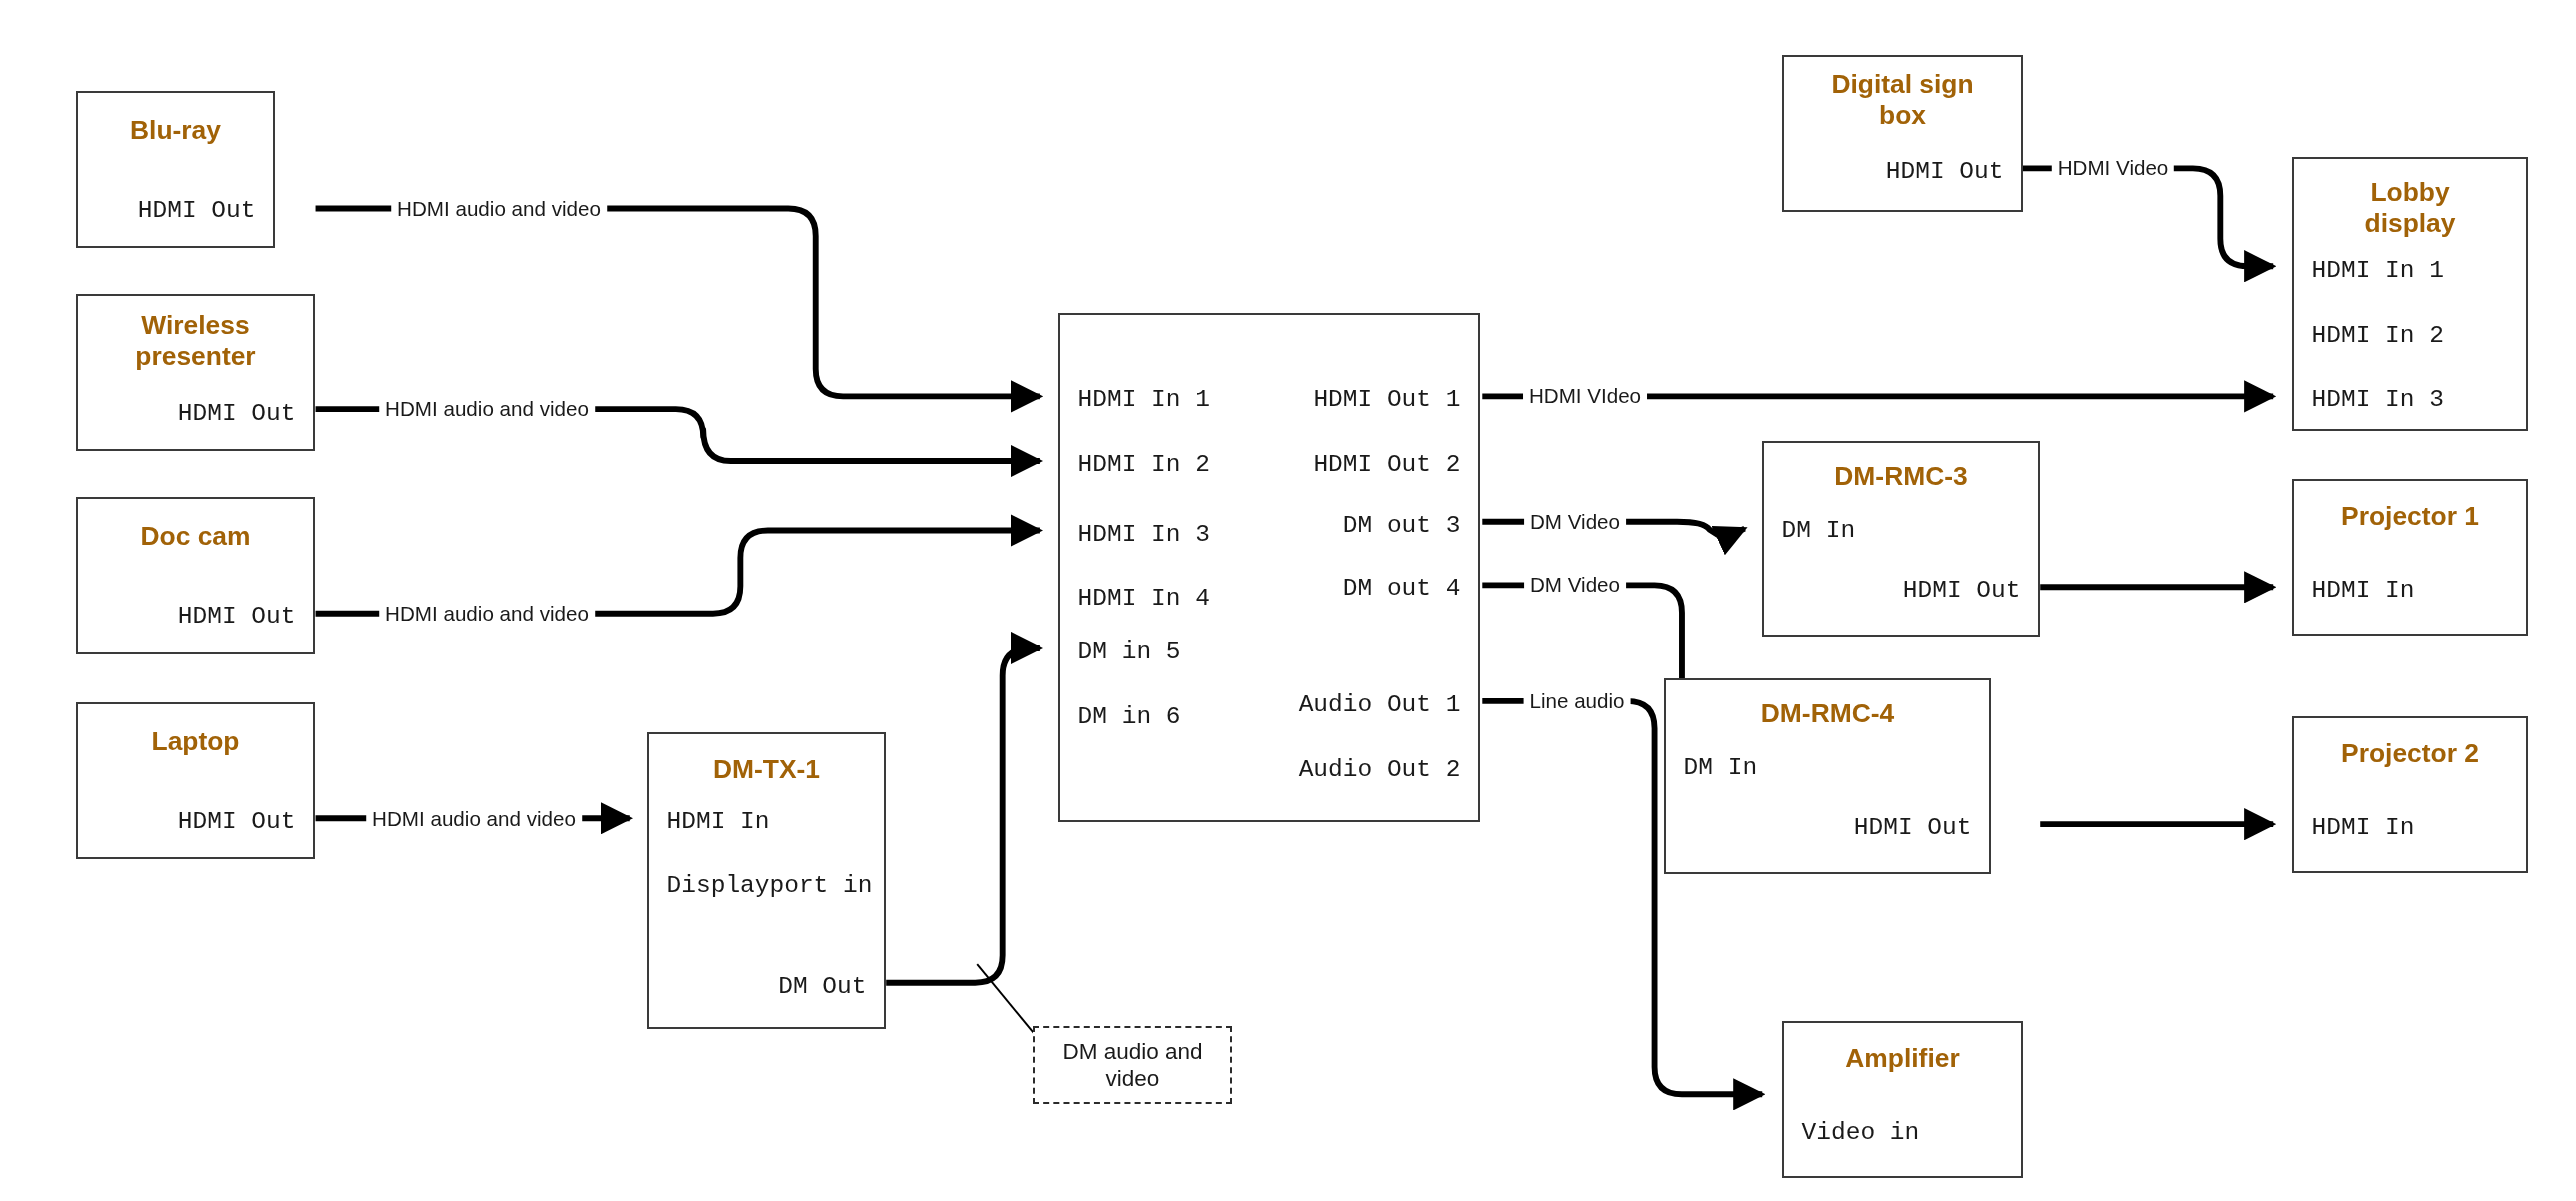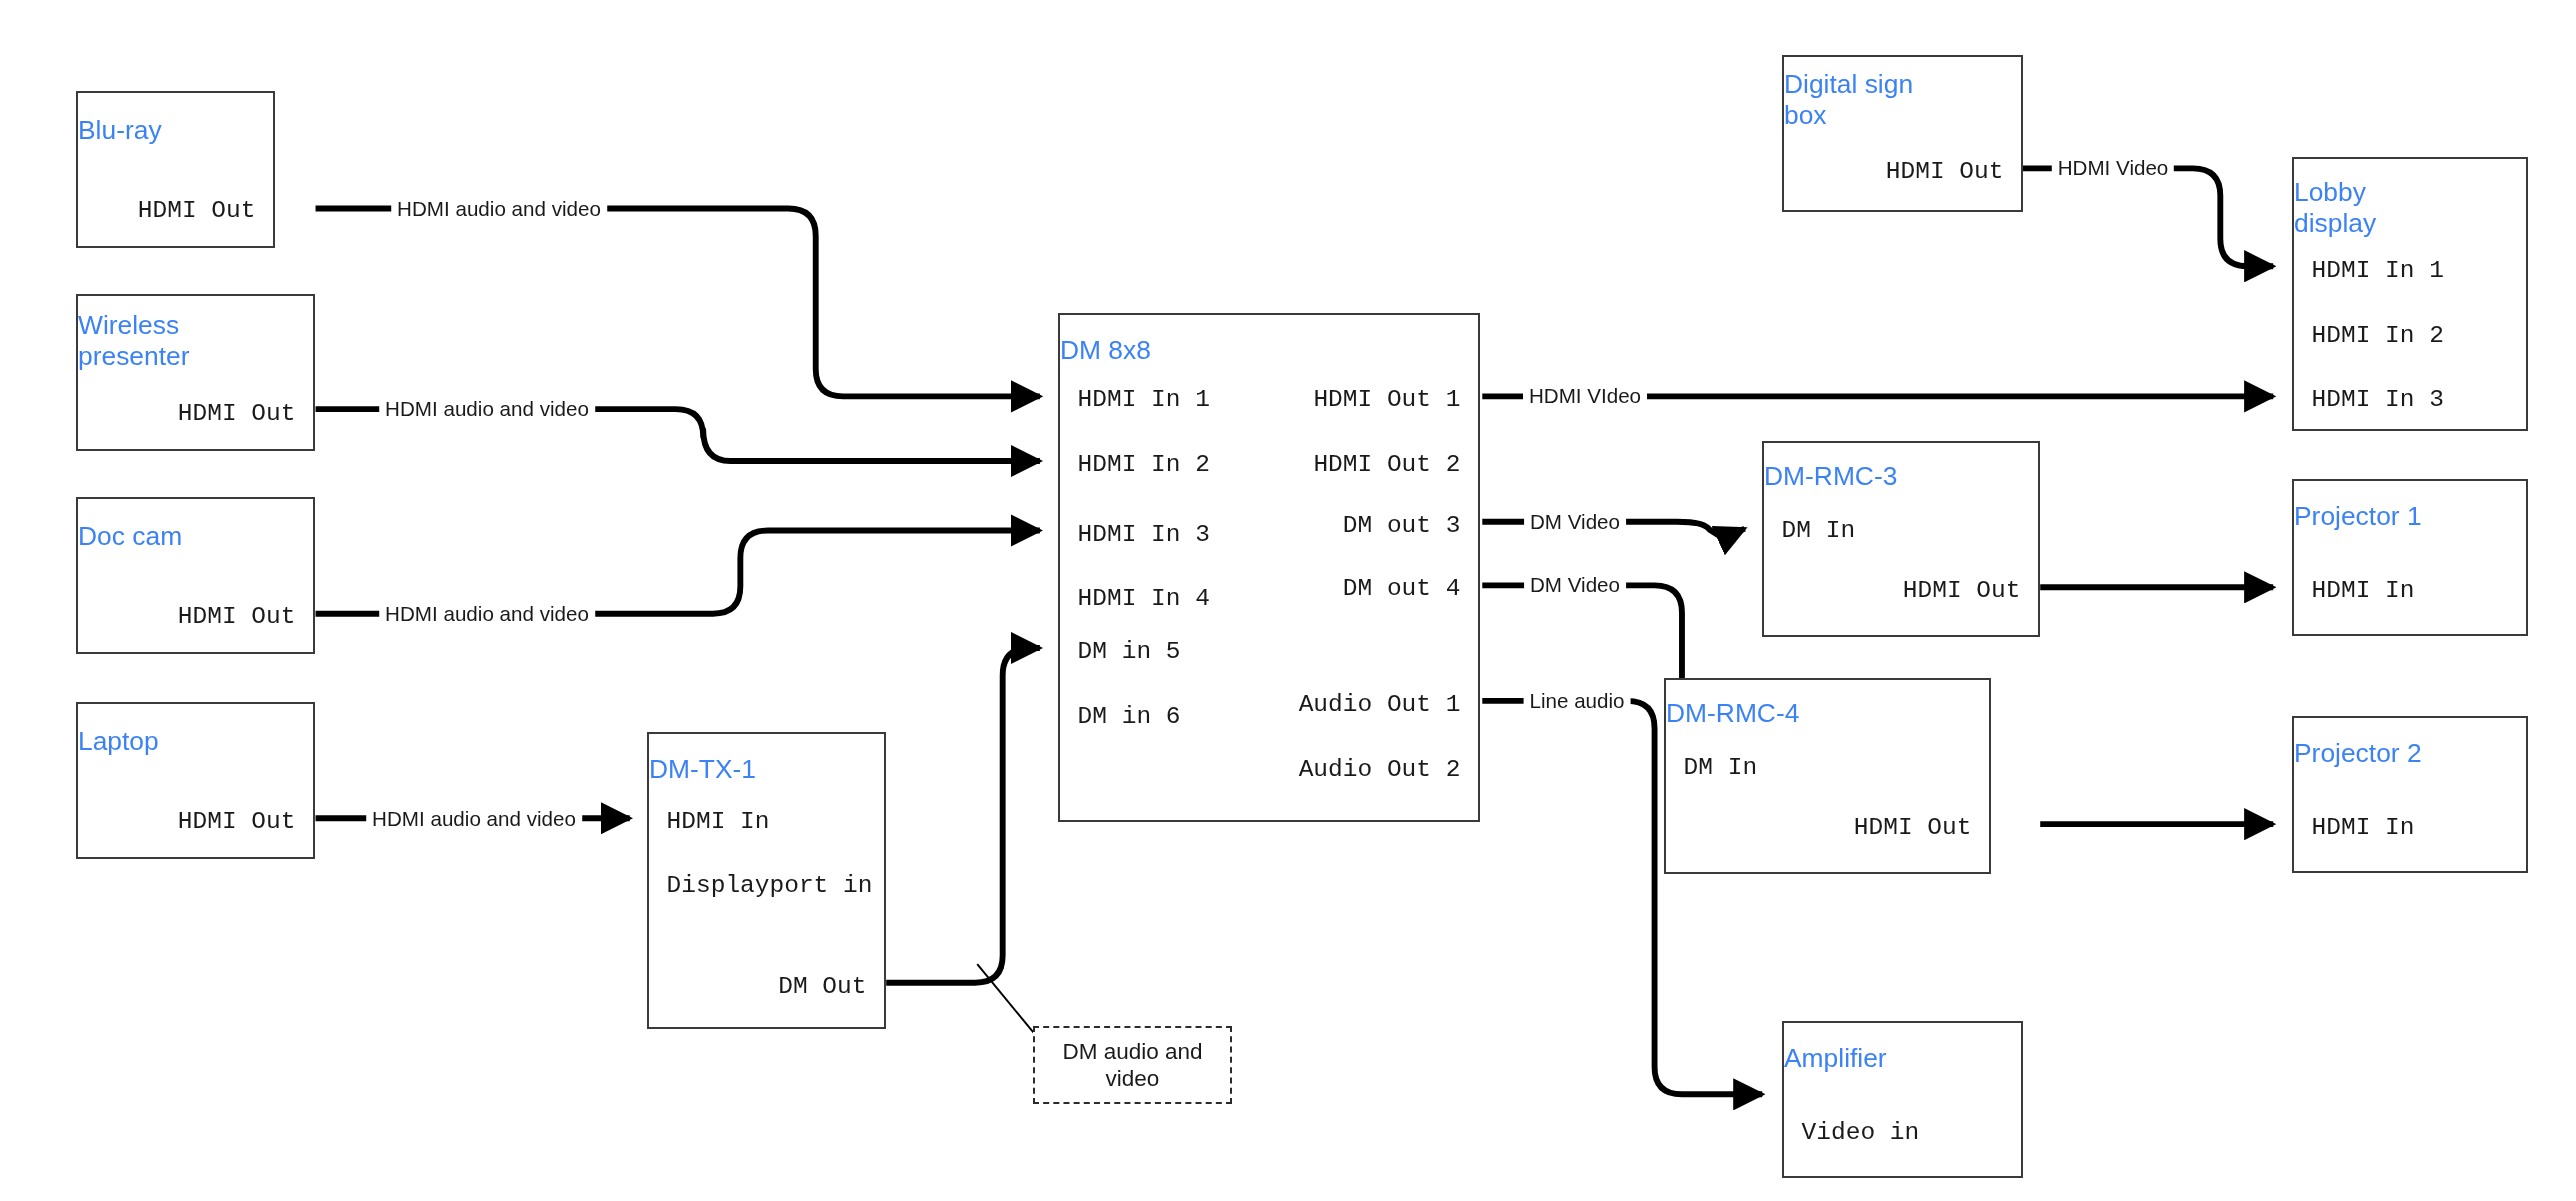--- a/index.html
+++ b/index.html
@@ -23,23 +23,24 @@
   }
   .node {
     position: absolute;
     box-sizing: border-box;
     background: #ffffff;
     border: 2.9px solid #3a3a3a;
   }
   .node-title {
     position: absolute;
     left: 0; right: 0;
-    font-weight: normal;
+    text-align: center;
+    font-weight: bold;
     font-size: 26.4px;
-    color: #3b82f6;
+    color: #a16207;
     line-height: 1.18;
   }
   .port {
     position: absolute;
     font-size: 24.5px;
     color: #1a1a1a;
     white-space: nowrap;
     font-family: Liberation Mono, monospace;
   }
   .port.left  { left: 17.6px;  text-align: left; }
@@ -133,21 +134,20 @@
   </div>
 
   <div class="node" style="left:647px; top:732px; width:239px; height:297px;">
     <div class="node-title" style="top:19.6px;">DM-TX-1</div>
     <div class="port left" style="top:74px;">HDMI In</div>
     <div class="port left" style="top:138px;">Displayport in</div>
     <div class="port right" style="top:239px;">DM Out</div>
   </div>
 
   <div class="node" style="left:1058px; top:313px; width:422px; height:509px;">
-    <div class="node-title" style="top:19.6px;">DM 8x8</div>
 
     <div class="port left" style="top:71px;">HDMI In 1</div>
     <div class="port left" style="top:136px;">HDMI In 2</div>
     <div class="port left" style="top:206px;">HDMI In 3</div>
     <div class="port left" style="top:270px;">HDMI In 4</div>
     <div class="port left" style="top:323px;">DM in 5</div>
     <div class="port left" style="top:388px;">DM in 6</div>
 
     <div class="port right" style="top:71px;">HDMI Out 1</div>
     <div class="port right" style="top:136px;">HDMI Out 2</div>

